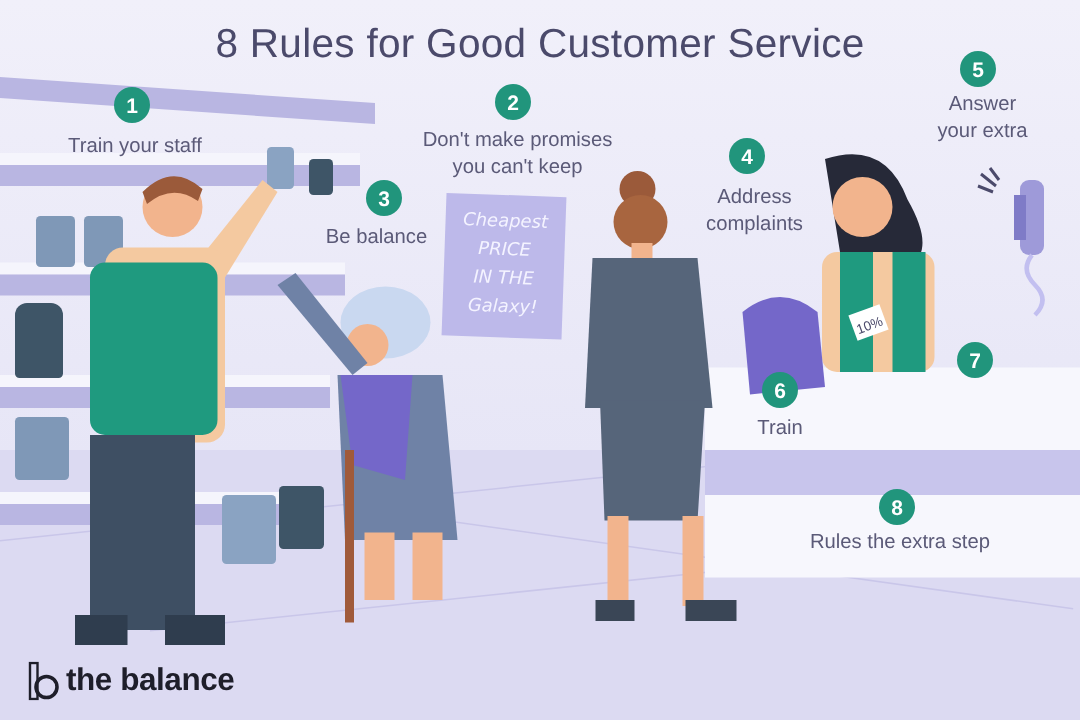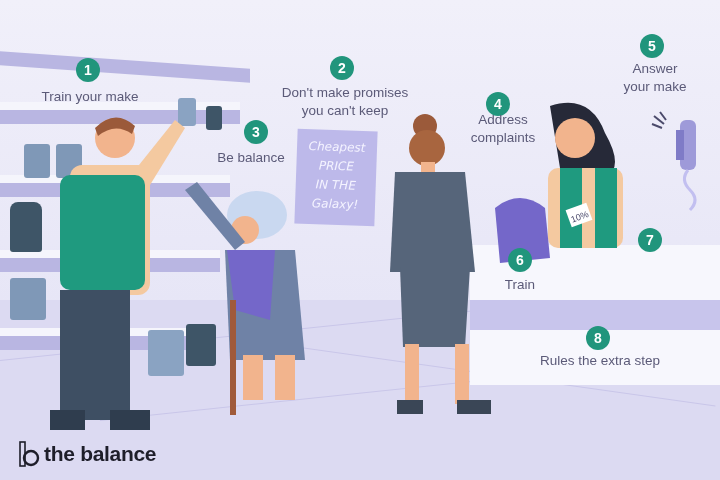--- a/index.html
+++ b/index.html
@@ -104,38 +104,39 @@
     <rect x="78" y="108" width="22" height="18" fill="#ffffff" transform="rotate(-20 89 117)"></rect>
     <text x="80" y="122" font-size="9" fill="#4b4a6b" transform="rotate(-20 89 117)">10%</text>
   </svg>
   <svg class="figure" style="left:650px;top:110px" width="60" height="110">
     <rect x="30" y="10" width="16" height="50" rx="6" fill="#9e9ad9"></rect>
     <rect x="26" y="20" width="8" height="30" fill="#7f7bc7"></rect>
     <path d="M38 60 Q30 70 40 80 Q50 90 40 100" stroke="#c2bff0" stroke-width="3" fill="none"></path>
     <path d="M4 6 L14 14 M2 14 L12 18 M10 2 L16 10" stroke="#4b4a6b" stroke-width="2"></path>
   </svg>
 
+  <div class="title">8 Rules for Good Customer Service</div>
 
   <div class="badge" style="left:76px;top:58px">1</div>
-  <div class="label" style="left:20px;top:88px;width:140px">Train your make</div>
+  <div class="label" style="left:20px;top:88px;width:140px">Train your staff</div>
 
   <div class="badge" style="left:330px;top:56px">2</div>
   <div class="label" style="left:260px;top:84px;width:170px">Don't make promises
 you can't keep</div>
 
   <div class="badge" style="left:244px;top:120px">3</div>
   <div class="label" style="left:206px;top:149px;width:90px">Be balance</div>
 
   <div class="badge" style="left:486px;top:92px">4</div>
-  <div class="label" style="left:458px;top:111px;width:90px">Address
+  <div class="label" style="left:458px;top:122px;width:90px">Address
 complaints</div>
 
   <div class="badge" style="left:640px;top:34px">5</div>
   <div class="label" style="left:610px;top:60px;width:90px">Answer
-your make</div>
+your extra</div>
 
   <div class="badge" style="left:508px;top:248px">6</div>
   <div class="label" style="left:490px;top:276px;width:60px">Train</div>
 
   <div class="badge" style="left:638px;top:228px">7</div>
 
   <div class="badge" style="left:586px;top:326px">8</div>
   <div class="label" style="left:530px;top:352px;width:140px">Rules the extra step</div>
 
   <div class="logo">

